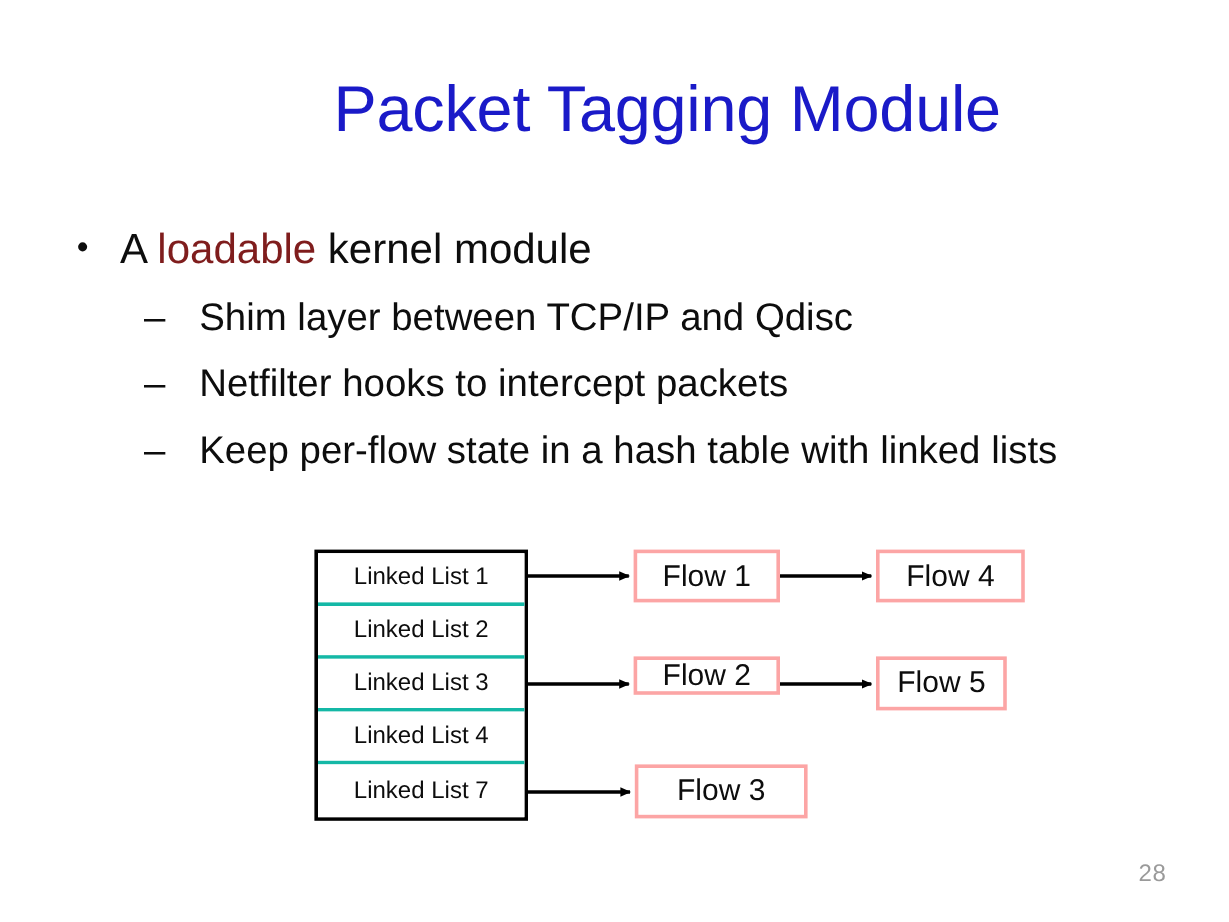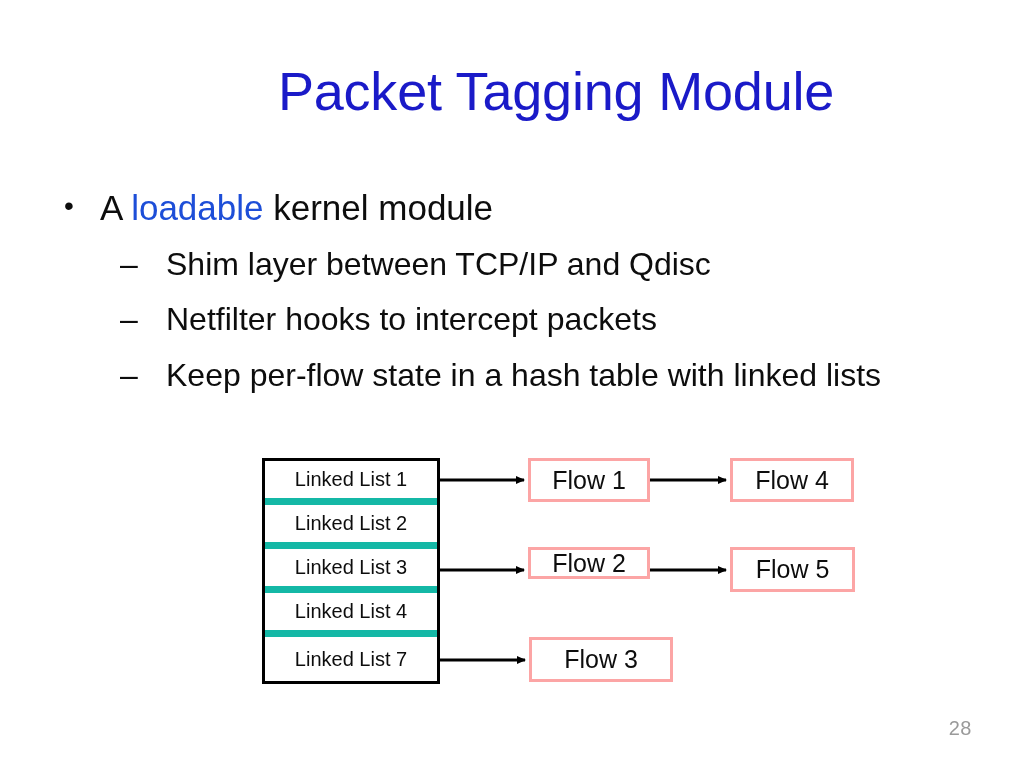--- a/index.html
+++ b/index.html
@@ -56,21 +56,21 @@
     white-space: nowrap;
   }
   .bullet-l1 .marker {
     position: absolute;
     left: 6px;
     top: 0;
     font-size: 28px;
     line-height: 1.3;
     color: #0d0d0d;
   }
-  .hl-blue { color: #1d4ed8; }
+  .hl-blue { color: #7f1d1d; }
 
   .bullet-l2 {
     position: relative;
     padding-left: 108px;
     font-size: 32px;
     line-height: 1.10;
     color: #0d0d0d;
     margin-top: 20px;
     white-space: nowrap;
   }
@@ -105,21 +105,21 @@
   }
   .hash-cell {
     height: 44px;
     box-sizing: border-box;
     display: flex;
     align-items: center;
     justify-content: center;
     font-size: 20px;
     color: #0d0d0d;
     background: #ffffff;
-    border-bottom: 7px solid #14b8a6;
+    border-bottom: 3px solid #14b8a6;
     white-space: nowrap;
   }
   .hash-cell:last-child { border-bottom: none; }
 
   .flow-box {
     position: absolute;
     box-sizing: border-box;
     border: 3px solid #fca5a5;
     background: #ffffff;
     display: flex;
@@ -127,21 +127,21 @@
     justify-content: center;
     font-size: 25px;
     color: #0d0d0d;
     white-space: nowrap;
   }
 
   
   .flow-1 { left: 528px; top: 458px; width: 122px; height: 44px; }
   .flow-4 { left: 730px; top: 458px; width: 124px; height: 44px; }
   .flow-2 { left: 528px; top: 547px; width: 122px; height: 32px; }
-  .flow-5 { left: 730px; top: 547px; width: 125px; height: 45px; }
+  .flow-5 { left: 730px; top: 547px; width: 109px; height: 45px; }
   .flow-3 { left: 529px; top: 637px; width: 144px; height: 45px; }
 
   .arrow-layer {
     position: absolute;
     left: 0;
     top: 0;
     width: 1024px;
     height: 768px;
   }
 

